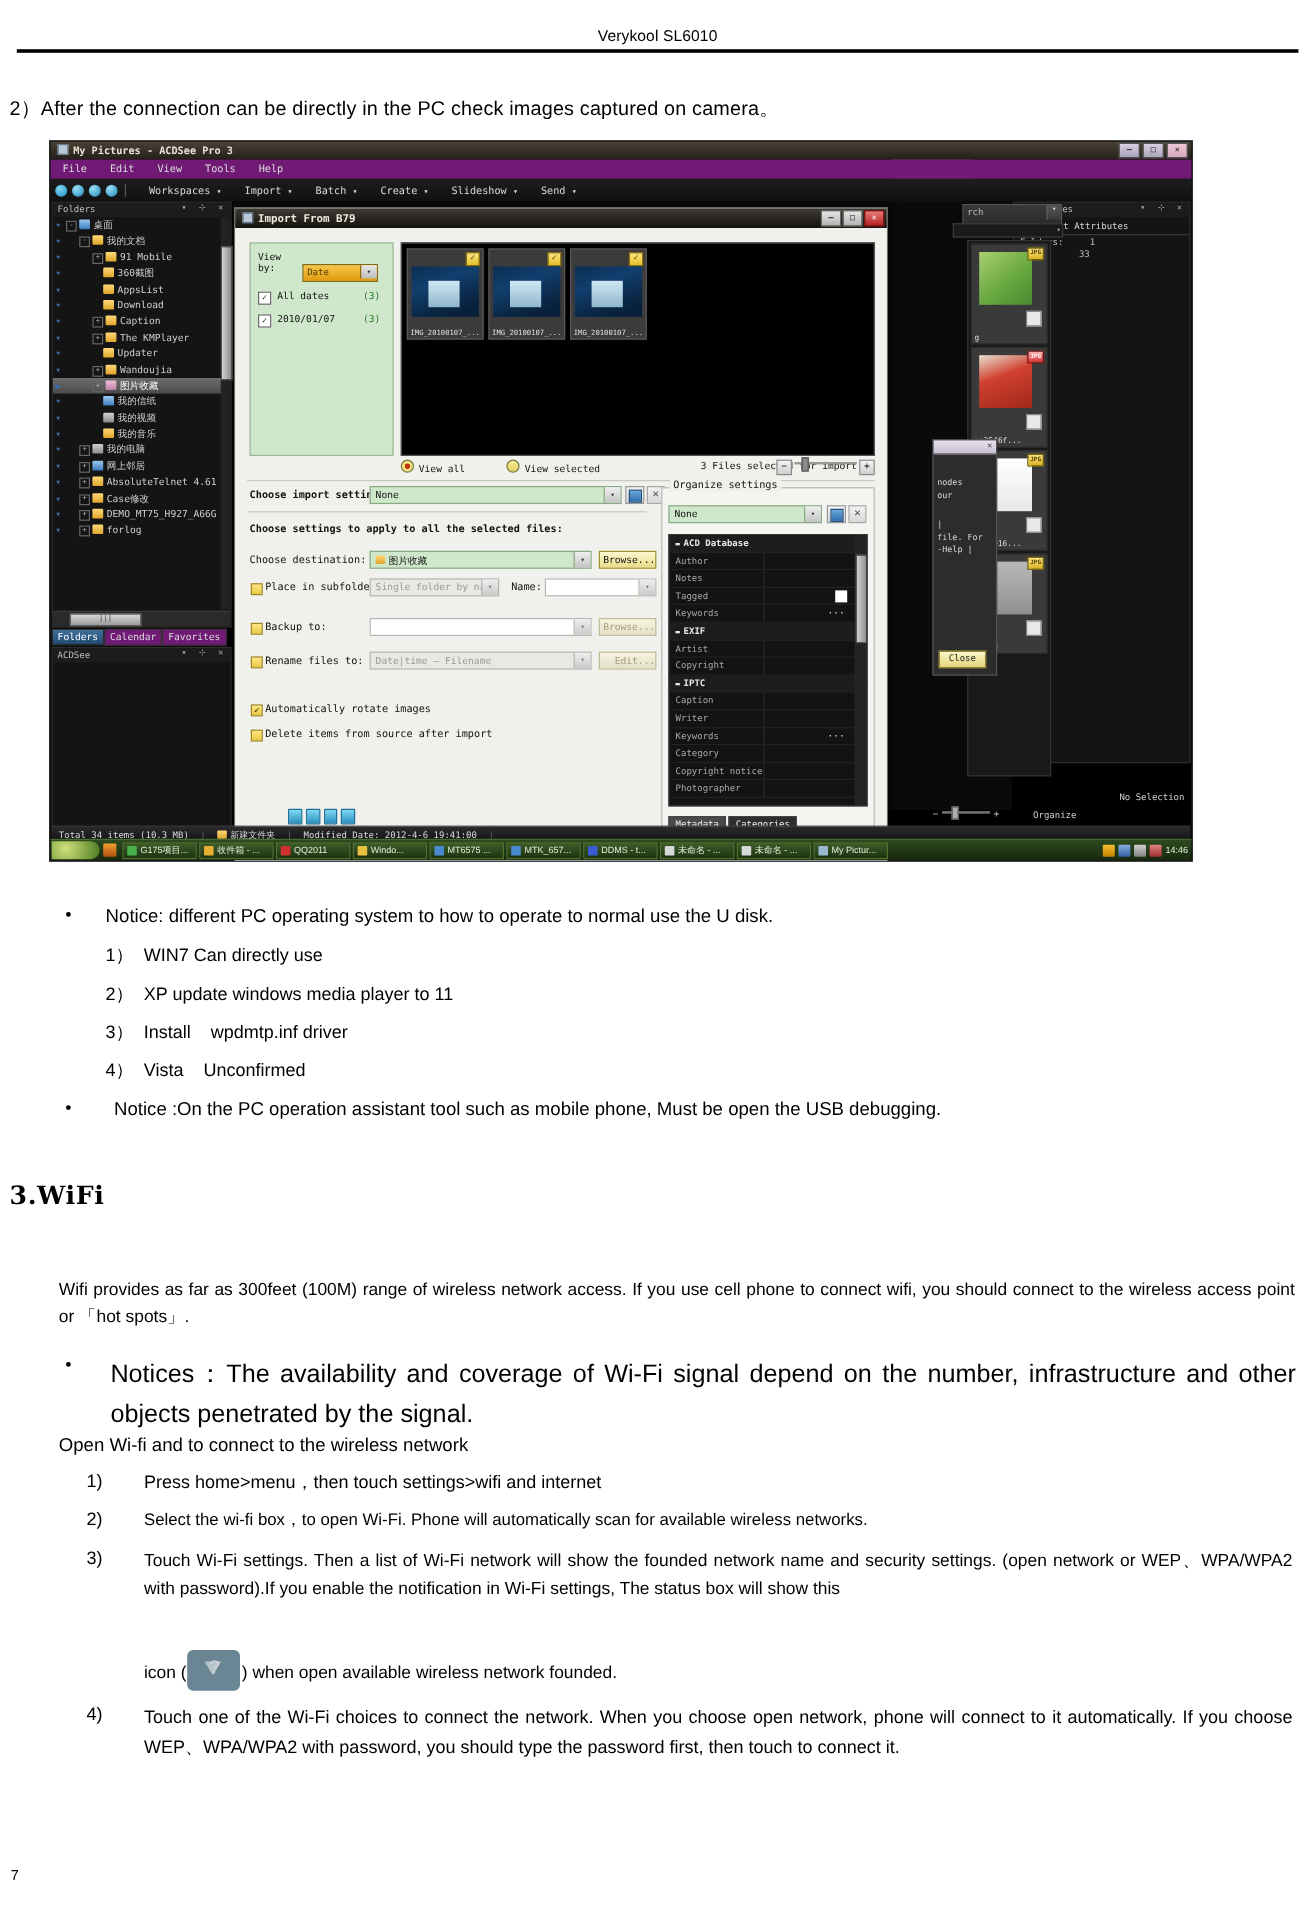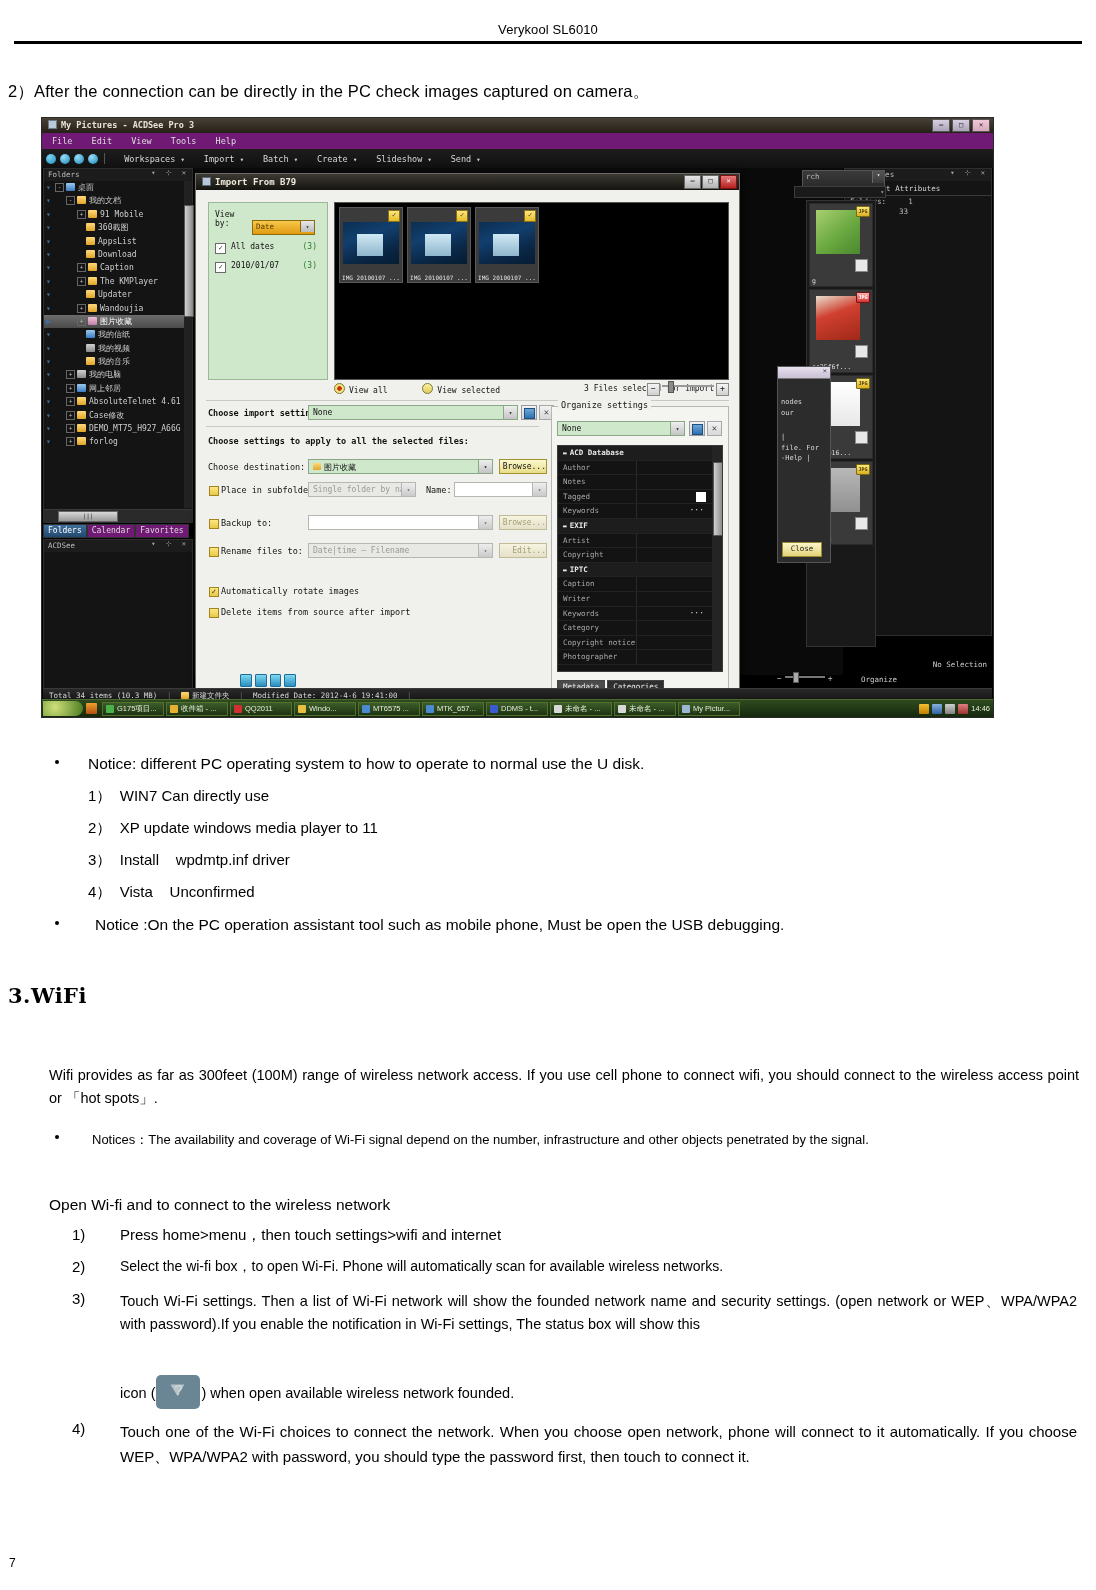--- a/index.html
+++ b/index.html
@@ -990,21 +990,21 @@
 
 <div class="h-wifi">3.WiFi</div>
 
 <div class="para" style="left:49px; top:1064px; width:1030px; font-size:14.5px; line-height:1.62; text-align:justify;">
   <span>Wifi    provides as far as 300feet (100M) range of wireless network access. If you use cell phone to connect wifi, you should connect to</span>
   <span>the wireless access point or  「hot spots」.</span>
 </div>
 
 <div class="bullet-row" style="left:55px; top:1130px; width:1025px;">
   <span class="bdot"></span>
-  <span style="position:absolute; left:37px; top:0; width:988px; font-size:13px; line-height:1.55; text-align:justify;">Notices：The availability and coverage of Wi-Fi signal depend on the number, infrastructure and other objects penetrated by the signal.</span>
+  <span style="position:absolute; left:37px; top:0; width:988px; font-size:21px; line-height:1.55; text-align:justify;">Notices：The availability and coverage of Wi-Fi signal depend on the number, infrastructure and other objects penetrated by the signal.</span>
 </div>
 
 <div class="para" style="left:49px; top:1194px; font-size:15.5px;">Open Wi-fi and to connect to the wireless network</div>
 
 <div class="num" style="left:72px; top:1226px; width:1005px;">
   <span style="position:absolute;left:0;top:0;font-size:15px;">1)</span>
   <span style="position:absolute;left:48px;top:0;font-size:15px;">Press home&gt;menu，then touch settings&gt;wifi and internet</span>
 </div>
 <div class="num" style="left:72px; top:1258px; width:1005px;">
   <span style="position:absolute;left:0;top:0;font-size:15px;">2)</span>

